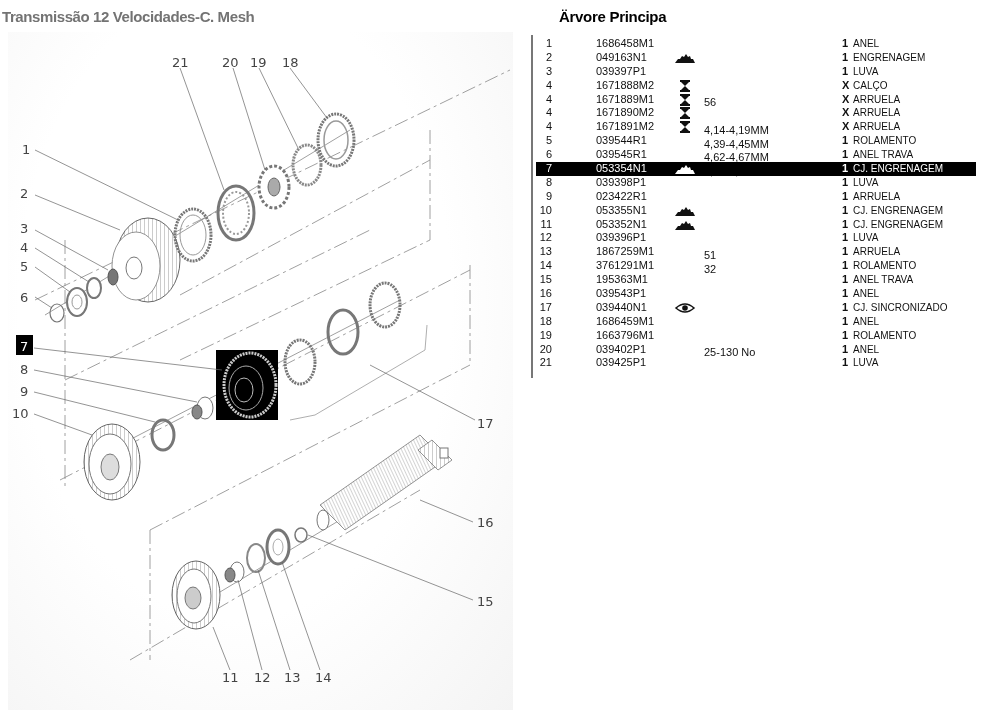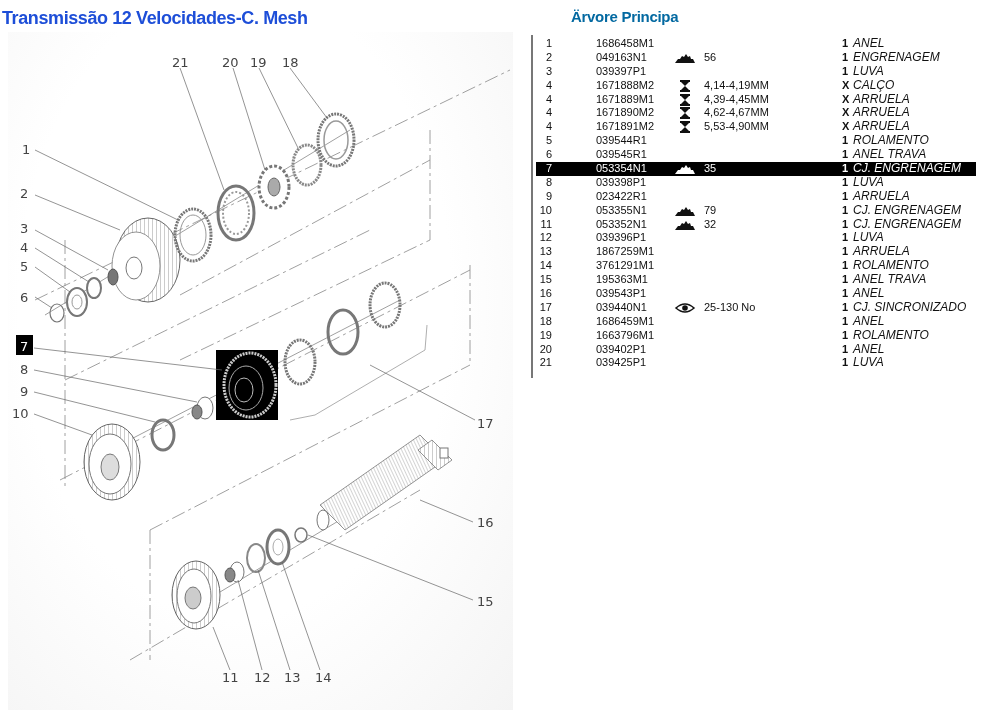--- a/index.html
+++ b/index.html
@@ -1,31 +1,31 @@
 <!DOCTYPE html>
 <html><head>
 <meta charset="utf-8">
 <style>
   html,body{margin:0;padding:0;background:#ffffff;}
   body{width:989px;height:714px;position:relative;overflow:hidden;font-family:"Liberation Sans",sans-serif;color:#111;}
-  .title-left{position:absolute;left:2px;top:8px;font-size:18px;font-weight:bold;letter-spacing:-0.4px;color:#1d4ed8;}
-  .title-right{position:absolute;left:571px;top:8px;font-size:15px;font-weight:bold;letter-spacing:-0.3px;color:#0369a1;}
+  .title-left{position:absolute;left:2px;top:8px;font-size:15px;font-weight:bold;letter-spacing:-0.4px;color:#737373;}
+  .title-right{position:absolute;left:559px;top:8px;font-size:15px;font-weight:bold;letter-spacing:-0.3px;color:#000000;}
   .diagram{position:absolute;left:0;top:30px;width:520px;height:684px;}
   .diagram svg{position:absolute;left:0;top:0;}
   .shade{position:absolute;left:8px;top:2px;width:505px;height:678px;background:radial-gradient(ellipse at 45% 40%, #ffffff 55%, #f4f4f4 100%);}
   .table-border{position:absolute;left:531px;top:35px;width:2px;height:343px;background:#777;}
   .parts{position:absolute;left:536px;top:37px;width:440px;}
   .row{position:relative;height:13.9px;font-size:11px;line-height:13.9px;white-space:nowrap;color:#111;}
   .row.sel{background:#000;color:#fff;}
   .c-num{position:absolute;left:0;width:16px;text-align:right;}
   .c-pn{position:absolute;left:20px;margin-left:40px;}
   .c-icon{position:absolute;left:138px;top:1px;width:22px;height:12px;}
-  .c-spec{position:absolute;left:168px;}
+  .c-spec{position:absolute;left:168px;margin-top:45px;}
   .c-qty{position:absolute;left:306px;font-weight:bold;}
-  .c-desc{position:absolute;left:317px;font-size:12px;font-style:italic;}
+  .c-desc{position:absolute;left:317px;font-size:10px;}
   .callout{font-family:"DejaVu Sans",sans-serif;font-size:13px;fill:#444;}
   .callout-sel{font-family:"DejaVu Sans",sans-serif;font-size:13px;fill:#fff;}
 </style>
 </head>
 <body>
 
 <div class="title-left">Transmissão 12 Velocidades-C. Mesh</div>
 <div class="title-right">Ärvore Principa</div>
 
 <div class="diagram">
@@ -318,21 +318,21 @@
     <span class="c-spec"></span>
     <span class="c-qty">1</span>
     <span class="c-desc">ARRUELA</span>
   </div>
     <div class="row">
     <span class="c-num">10</span>
     <span class="c-pn">053355N1</span>
     <span class="c-icon"><svg width="22" height="12" viewBox="0 0 22 12">
           <path d="M1 11 L21 11 L19 7 L17 7 L16 4 L14 5 L12 2 L10 5 L8 4 L6 7 L4 7 Z" fill="#111"></path>
         </svg></span>
-    <span class="c-spec">79</span>
+    <span class="c-spec">51</span>
     <span class="c-qty">1</span>
     <span class="c-desc">CJ. ENGRENAGEM</span>
   </div>
     <div class="row">
     <span class="c-num">11</span>
     <span class="c-pn">053352N1</span>
     <span class="c-icon"><svg width="22" height="12" viewBox="0 0 22 12">
           <path d="M1 11 L21 11 L19 7 L17 7 L16 4 L14 5 L12 2 L10 5 L8 4 L6 7 L4 7 Z" fill="#111"></path>
         </svg></span>
     <span class="c-spec">32</span>

